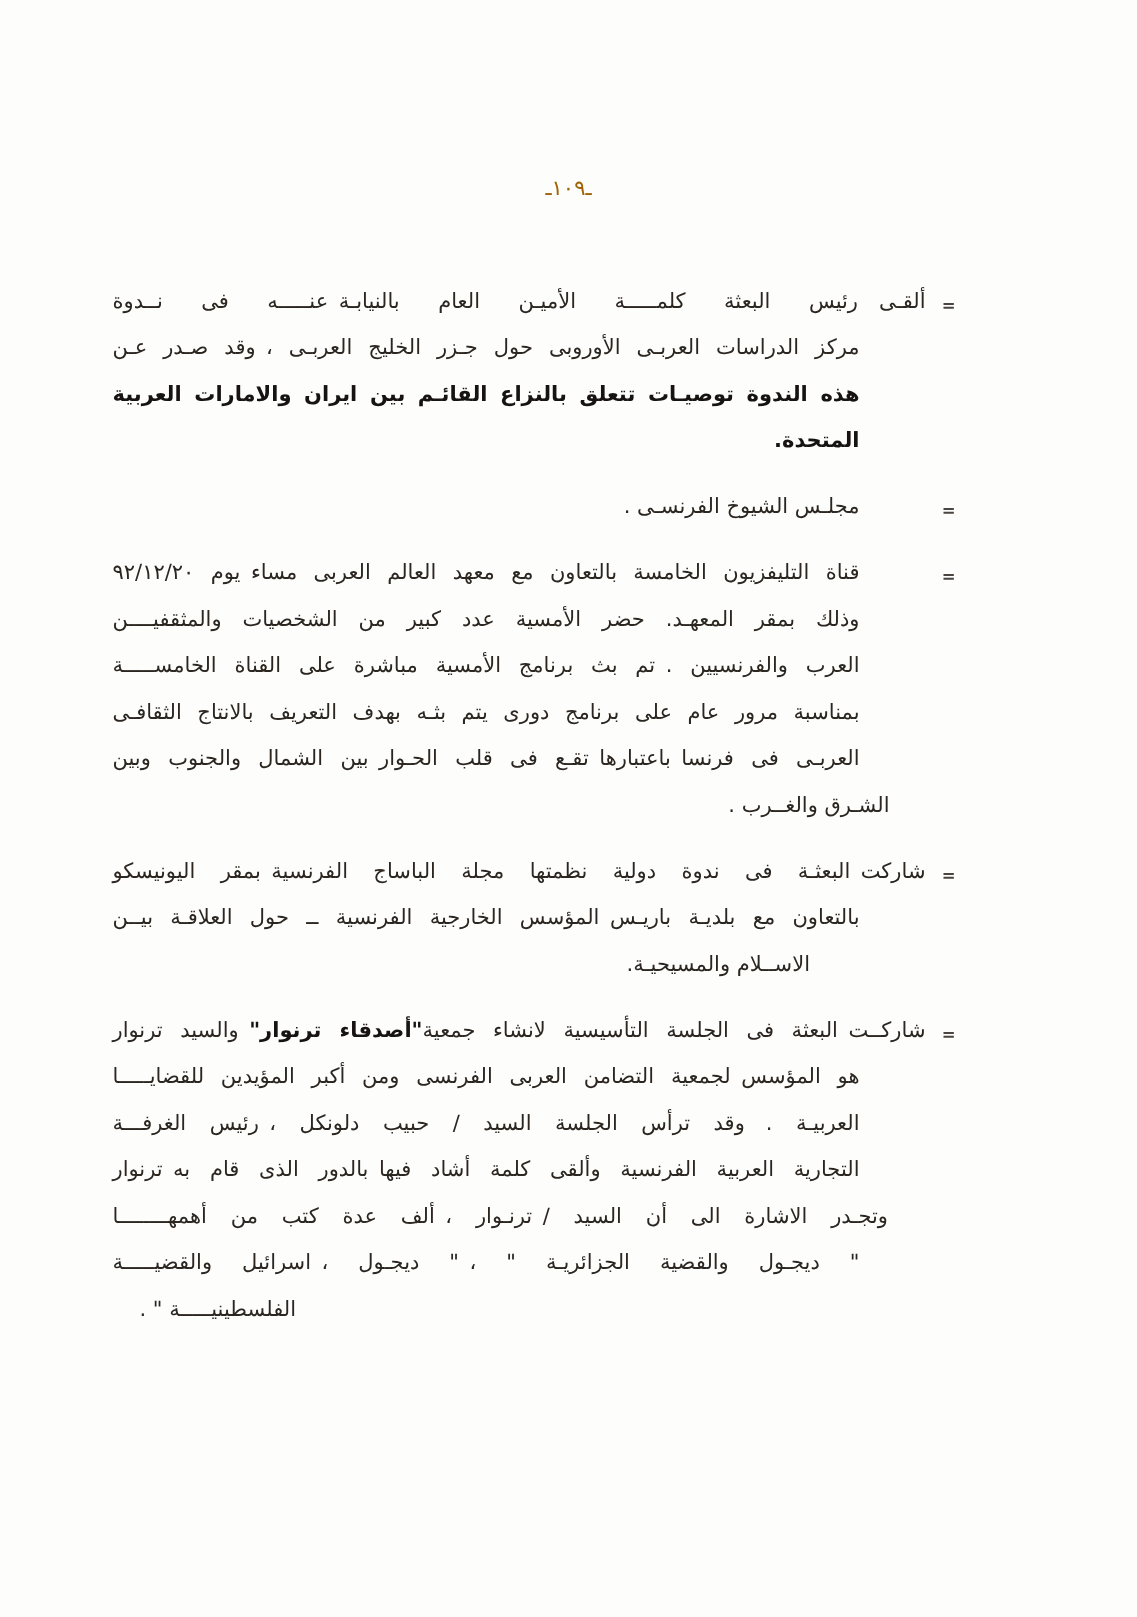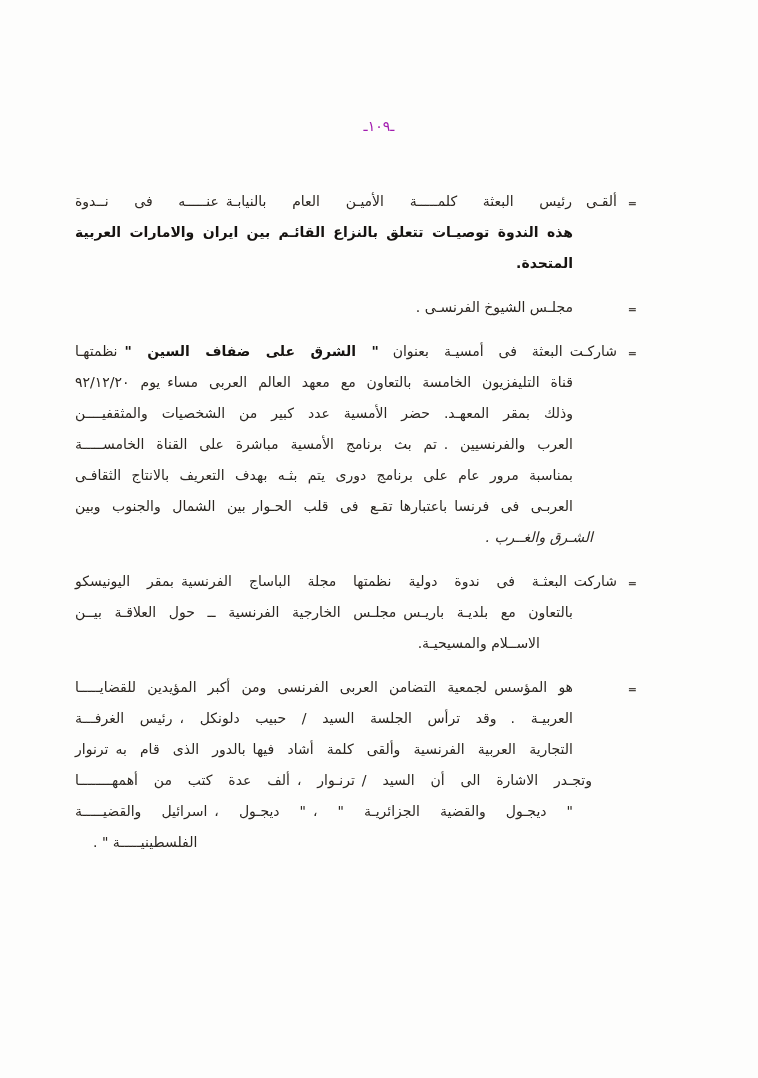--- a/index.html
+++ b/index.html
@@ -14,21 +14,21 @@
     background:#fdfdfc;
     overflow:hidden;
     color:#2b2620;
   }
   .page-number{
     position:absolute;
     top:118px;left:0;width:100%;
     text-align:center;
     font-size:14px;
     letter-spacing:2px;
-    color:#a21caf;
+    color:#a16207;
     direction:rtl;
   }
   .content{
     position:absolute;
     top:186px;left:75px;
     width:542px;
     direction:rtl;
     font-size:14px;
     line-height:31px;
     color:#2b2620;
@@ -52,44 +52,45 @@
 </head>
 <body>
 
 <div class="page">
   <div class="page-number">ـ١٠٩ـ</div>
   <div class="content">
     <div>
         <div class="para">
           <span class="marker">=</span>
           <div class="line justify"><span>ألقـى رئيس البعثة كلمـــــة الأميـن العام بالنيابـة عنـــــه فى نــدوة</span></div>
+          <div class="line justify cont"><span>مركز الدراسات العربـى الأوروبى حول جـزر الخليج العربـى ، وقد صـدر عـن</span></div>
           <div class="line justify cont"><span class="b">هذه الندوة توصيـات تتعلق بالنزاع القائـم بين ايران والامارات العربية المتحدة.</span></div>
         </div>
         <div class="para">
           <span class="marker">=</span>
           <div class="line right cont"><span>مجلـس الشيوخ الفرنسـى .</span></div>
         </div>
         <div class="para">
           <span class="marker">=</span>
-          <div class="line justify"><span>شاركـت البعثة فى أمسيـة بعنوان </span><span class="b">" الشرق على ضفاف السين "</span><span> نظمتهـا</span></div>
           <div class="line justify cont"><span>قناة التليفزيون الخامسة بالتعاون مع معهد العالم العربى مساء يوم ٩٢/١٢/٢٠</span></div>
           <div class="line justify cont"><span>وذلك بمقر المعهـد. حضر الأمسية عدد كبير من الشخصيات والمثقفيــــن</span></div>
           <div class="line justify cont"><span>العرب والفرنسيين . تم بث برنامج الأمسية مباشرة على القناة الخامســـــة</span></div>
           <div class="line justify cont"><span>بمناسبة مرور عام على برنامج دورى يتم بثـه بهدف التعريف بالانتاج الثقافـى</span></div>
           <div class="line justify cont"><span>العربـى فى فرنسا باعتبارها تقـع فى قلب الحـوار بين الشمال والجنوب وبين</span></div>
-          <div class="line right cont" style="margin-right: 24px; font-style: italic;"><span>الشـرق والغــرب .</span></div>
+          <div class="line right cont" style="margin-right: 24px;"><span>الشـرق والغــرب .</span></div>
         </div>
         <div class="para">
           <span class="marker">=</span>
           <div class="line justify"><span>شاركت البعثـة فى ندوة دولية نظمتها مجلة الباساج الفرنسية بمقر اليونيسكو</span></div>
-          <div class="line justify cont"><span>بالتعاون مع بلديـة باريـس مجلـس الخارجية الفرنسية ــ حول العلاقـة بيــن</span></div>
+          <div class="line justify cont"><span>بالتعاون مع بلديـة باريـس المؤسس الخارجية الفرنسية ــ حول العلاقـة بيــن</span></div>
           <div class="line right cont" style="margin-right: 77px;"><span>الاســلام والمسيحيـة.</span></div>
         </div>
         <div class="para">
           <span class="marker">=</span>
+          <div class="line justify"><span>شاركــت البعثة فى الجلسة التأسيسية لانشاء جمعية</span><span class="b">"أصدقاء ترنوار"</span><span> والسيد ترنوار</span></div>
           <div class="line justify cont"><span>هو المؤسس لجمعية التضامن العربى الفرنسى ومن أكبر المؤيدين للقضايـــــا</span></div>
           <div class="line justify cont"><span>العربيـة . وقد ترأس الجلسة السيد / حبيب دلونكل ، رئيس الغرفـــة</span></div>
           <div class="line justify cont"><span>التجارية العربية الفرنسية وألقى كلمة أشاد فيها بالدور الذى قام به ترنوار</span></div>
           <div class="line justify cont" style="margin-right: 25px;"><span>وتجـدر الاشارة الى أن السيد / ترنـوار ، ألف عدة كتب من أهمهــــــــا</span></div>
           <div class="line justify cont"><span>" ديجـول والقضية الجزائريـة " ، " ديجـول ، اسرائيل والقضيـــــة</span></div>
           <div class="line left cont" style="margin-left: 18px;"><span>الفلسطينيـــــة " .</span></div>
         </div>
       </div>
   </div>
 </div>

